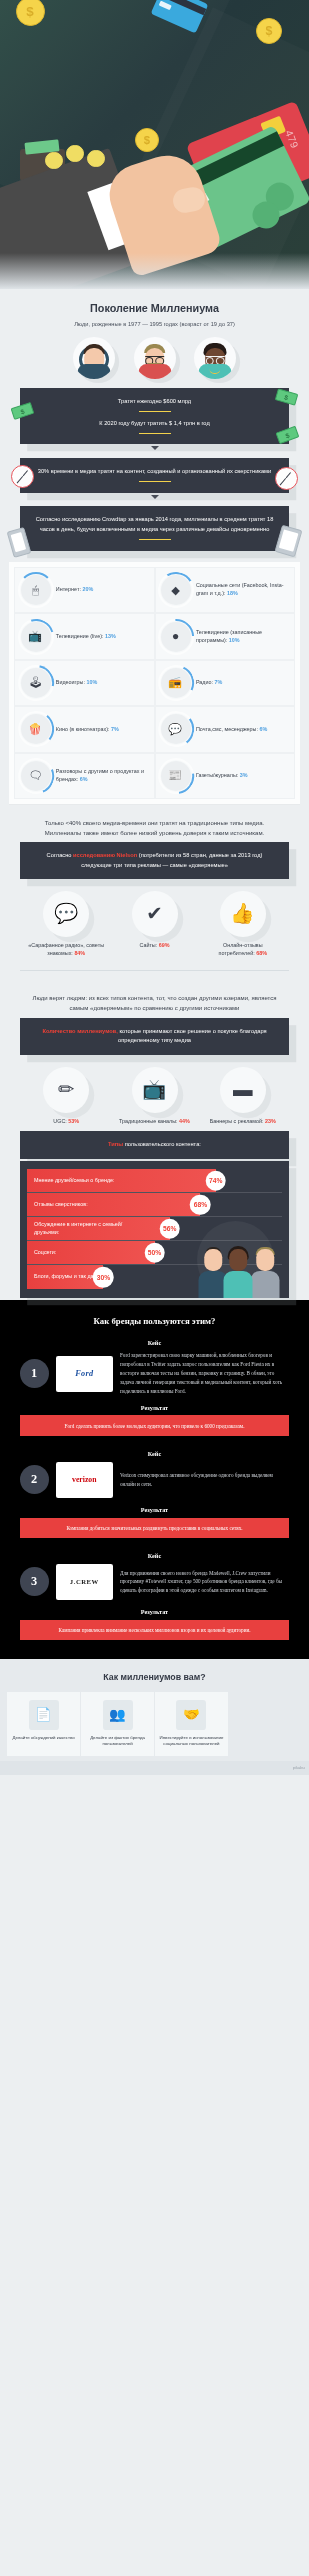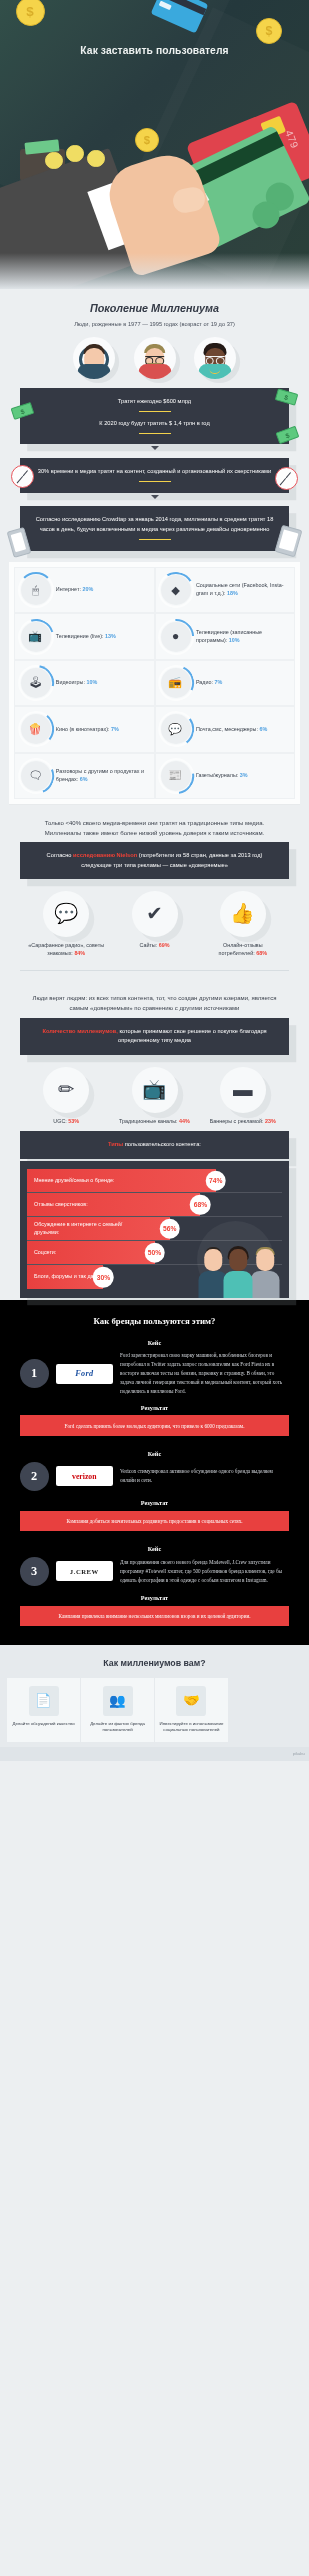--- a/index.html
+++ b/index.html
@@ -106,21 +106,20 @@
     position:absolute; bottom:0; left:0; right:0; height:36px;
     background: linear-gradient(to bottom, rgba(226,231,235,0), #dfe4e8);
     z-index: 7;
   }
 
   
   .sec { background: #eceff1; position: relative; padding: 0 0 2.1px; }
   h2.sec-title {
     text-align: center; font-size: 10.8px; font-weight: bold; color: #343a46;
     padding: 13.4px 0 3.1px;
-    font-style: italic;
   }
   h2.sec-title.big { font-size: 9.8px; letter-spacing: 0.2px; }
   .sec-sub {
     text-align: center; font-size: 5.7px; color: #49505c; padding: 2.1px 20.6px 0;
     line-height: 1.5;
   }
 
   
   .avatars { display: flex; justify-content: center; gap: 18.5px; padding: 9.3px 0 8.2px; }
   .av { width: 42px; height: 42px; border-radius: 50%; background:#fafbfc; position: relative;
@@ -287,21 +286,21 @@
   .cases h2 { color: #fff; text-align: center; font-size: 8.8px; font-weight: bold; }
   .case { margin-top: 13.4px; }
   .case-head { text-align: center; color: #fff; font-size: 6.2px; font-weight: bold; margin-bottom: 5.2px; }
   .case-top { display: flex; align-items: center; gap: 7.2px; padding: 0 19.6px; }
   .case-num {
     width: 29px; height: 29px; border-radius: 50%; background: #3f4552; color: #fff;
     display: flex; align-items: center; justify-content: center; font-size: 12.4px;
     font-weight: bold; flex: 0 0 29px;
   }
   .case-logo {
-    width: 57px; height: 20px; background: #fff; border-radius: 2.1px; flex: 0 0 57px;
+    width: 57px; height: 36px; background: #fff; border-radius: 2.1px; flex: 0 0 57px;
     display: flex; align-items: center; justify-content: center;
     font-weight: bold; font-size: 8.2px;
   }
   .logo-ford { color: #1b4fa0; font-style: italic; letter-spacing: 0.3px; }
   .logo-verizon { color: #cd040b; font-size: 7.7px; }
   .logo-jcrew { color: #1c1c1c; font-size: 6.7px; letter-spacing: 0.5px; }
   .case-body { font-size: 5.2px; line-height: 1.7; color: #d4d8de; flex: 1; }
   .case-result-label { text-align: center; color: #fff; font-size: 6.2px; font-weight: bold;
                        margin: 8.2px 0 4.6px; }
   .case-result {
@@ -335,21 +334,20 @@
     <div class="facet" style="width:165px;height:237px;top:31px;left:155px;"></div>
 
     <div class="coin c1"></div>
     <div class="coin c2"></div>
     <div class="card-blue">
       <div class="stripe"></div>
         <div class="chip"></div>
     </div>
 
     <div class="hero-title-wrap">
-      <div class="hero-sub">Как заставить пользователя</div>
     </div>
 
     <div class="coin c3"></div>
     <div class="wallet">
       <div class="bills"></div>
         <div class="dot"></div>
     </div>
     <div class="card-red">
       <div class="chip"></div>
       <div class="num">479</div>

